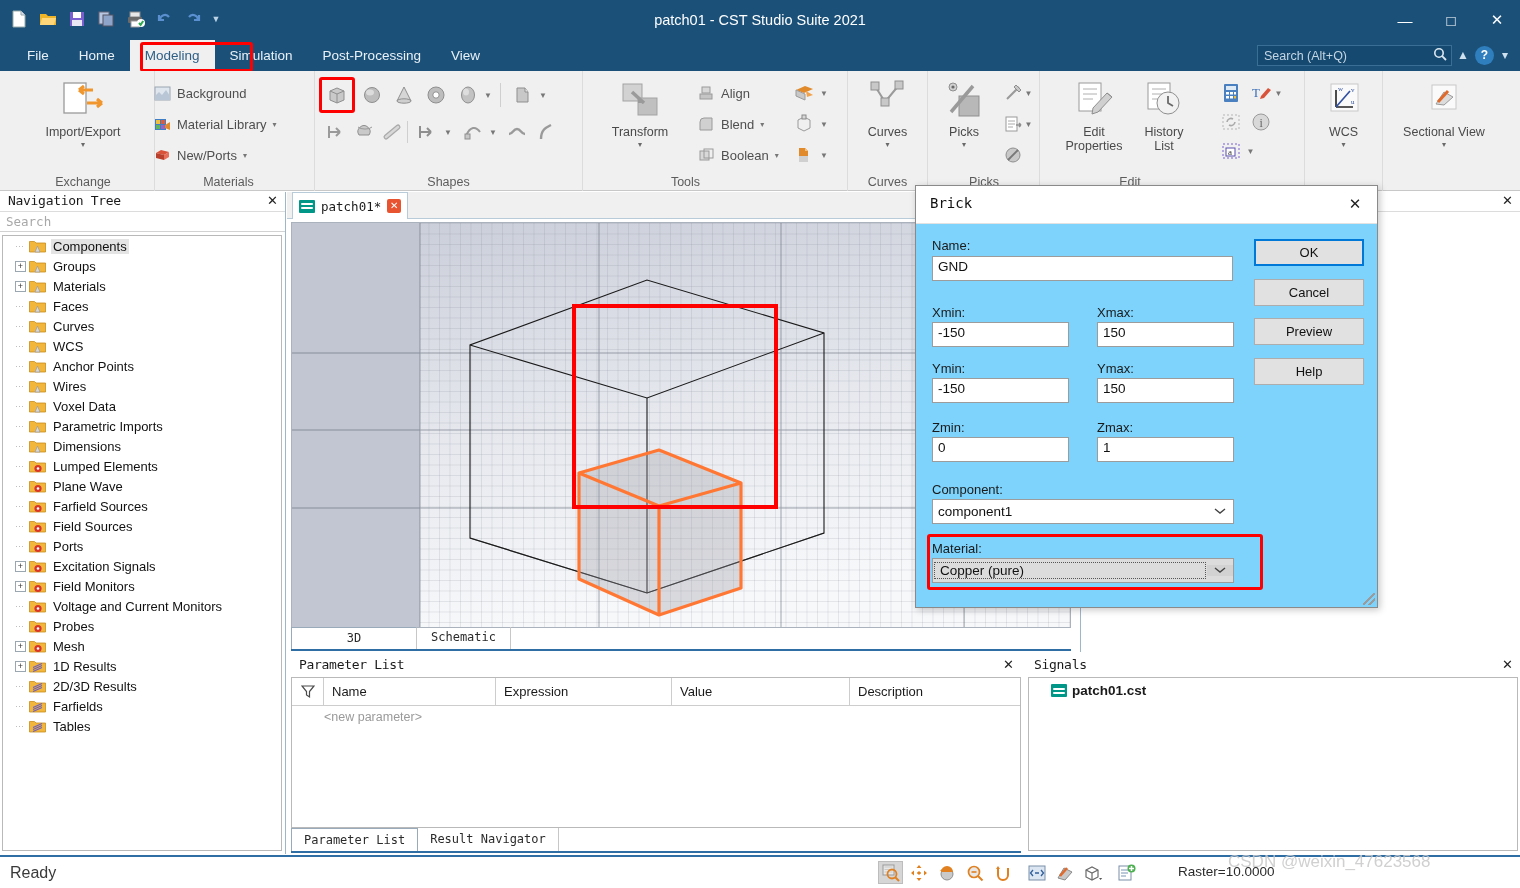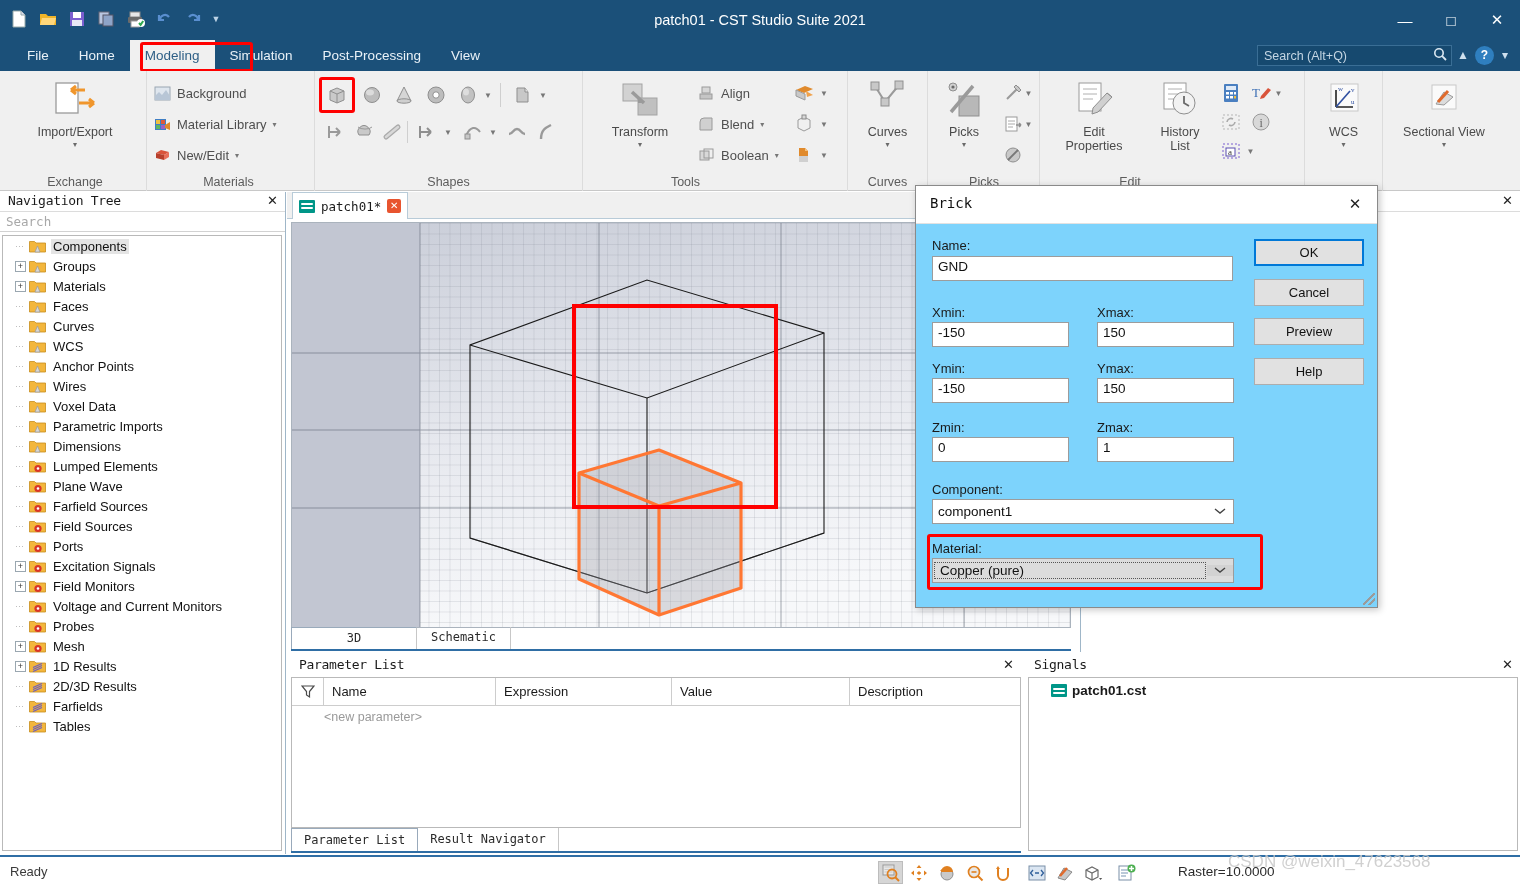--- a/index.html
+++ b/index.html
@@ -296,21 +296,21 @@
       linear-gradient(135deg, transparent 45%, #9b9b9b 45%, #9b9b9b 55%, transparent 55%),
       linear-gradient(135deg, transparent 70%, #9b9b9b 70%, #9b9b9b 80%, transparent 80%);
   }
 
   
   .statusbar {
     position: absolute; left: 0; top: 855px; width: 1520px; height: 33px;
     background: #ffffff; border-top: 2px solid #2f6ea5;
   }
   .st-ready {
-    position: absolute; left: 10px; top: 7px; font-size: 13px; color: #3a3a3a;
+    position: absolute; left: 10px; top: 7px; font-size: 16px; color: #3a3a3a;
   }
   .st-icons { position: absolute; left: 878px; top: 4px; display: flex; align-items: center; gap: 3px; }
   .sticon {
     width: 25px; height: 23px; display: flex; align-items: center; justify-content: center;
   }
   .sticon.on { background: #d6d6d6; border: 1px solid #bdbdbd; }
   .st-raster {
     position: absolute; left: 1178px; top: 7px; font-size: 13.5px; color: #2b2b2b;
     white-space: nowrap;
   }
@@ -406,21 +406,21 @@
           </svg>
       </div>
     </div>
     <div class="tsicon" style="right:48px">▲</div>
     <div class="help-circle">?</div>
     <div class="tsicon" style="right:6px">▾</div>
   </div>
 
   <div class="ribbon">
 
-    <div class="rgroup" style="left:4px; width:143px;">
+    <div class="rgroup" style="left:12px; width:143px;">
       <div class="bigbtn">
         <div class="bi">
           <svg width="44" height="42" viewBox="0 0 44 42">
             <rect x="3" y="4" width="22" height="30" fill="#fff" stroke="#9a9a9a" stroke-width="1.3"></rect>
             <path d="M18 11h14M18 11l5-4M18 11l5 4" stroke="#f0962c" stroke-width="3" fill="none" stroke-linejoin="round"></path>
             <path d="M41 24H26m15 0l-5-4m5 4l-5 4" stroke="#f0962c" stroke-width="3" fill="none" stroke-linejoin="round"></path>
           </svg>
         </div>
         <div class="bl">Import/Export</div>
         <div class="bcar">▾</div>
@@ -453,21 +453,21 @@
         <span class="caret">▾</span>
       </div>
       <div class="mitem" style="left:8px; top:71px;">
         <span class="mi">
           <svg width="17" height="17" viewBox="0 0 17 17">
               <path d="M2 6l5-3 8 2-5 3z" fill="#d9533a"></path>
               <path d="M2 6v5l8 2V8z" fill="#b8402c"></path>
               <path d="M10 8l5-3v5l-5 3z" fill="#e8705a"></path>
             </svg>
         </span>
-        <span>New/Edit</span>
+        <span>New/Ports</span>
         <span class="caret">▾</span>
       </div>
       <div class="rglabel">Materials</div>
     </div>
 
     <div class="rgroup" style="left:315px; width:268px;">
 
       <div class="iconbtn" style="left:9px; top:11px;">
         <svg width="22" height="22" viewBox="0 0 22 22">
             <path d="M4 7l7-3 7 3v9l-7 3-7-3z" fill="#c9c9c9" stroke="#8f8f8f"></path>
@@ -705,21 +705,21 @@
           <svg width="42" height="40" viewBox="0 0 42 40">
             <rect x="6" y="3" width="22" height="28" fill="#fff" stroke="#9a9a9a"></rect>
             <path d="M10 9h14M10 14h14M10 19h10" stroke="#b0b0b0"></path>
             <path d="M20 28l14-15 5 4-14 15-6 2z" fill="#d0d0d0" stroke="#8f8f8f"></path>
             <path d="M34 13l5 4" stroke="#8f8f8f"></path>
           </svg>
         </div>
         <div class="bl">Edit</div>
         <div class="bl" style="margin-top:0">Properties</div>
       </div>
-      <div class="bigbtn" style="left:104px; width:72px;justify-content:flex-end;">
+      <div class="bigbtn" style="left:88px; width:72px;justify-content:flex-end;">
         <div class="bi">
           <svg width="42" height="40" viewBox="0 0 42 40">
             <rect x="5" y="3" width="22" height="26" fill="#fff" stroke="#9a9a9a"></rect>
             <path d="M9 9h14M9 14h14M9 19h9" stroke="#b0b0b0"></path>
             <circle cx="25" cy="23" r="11" fill="#f2f2f2" stroke="#8f8f8f"></circle>
             <path d="M25 16v7l5 3" stroke="#6a6a6a" stroke-width="1.8" fill="none"></path>
           </svg>
         </div>
         <div class="bl">History</div>
         <div class="bl" style="margin-top:0">List</div>

